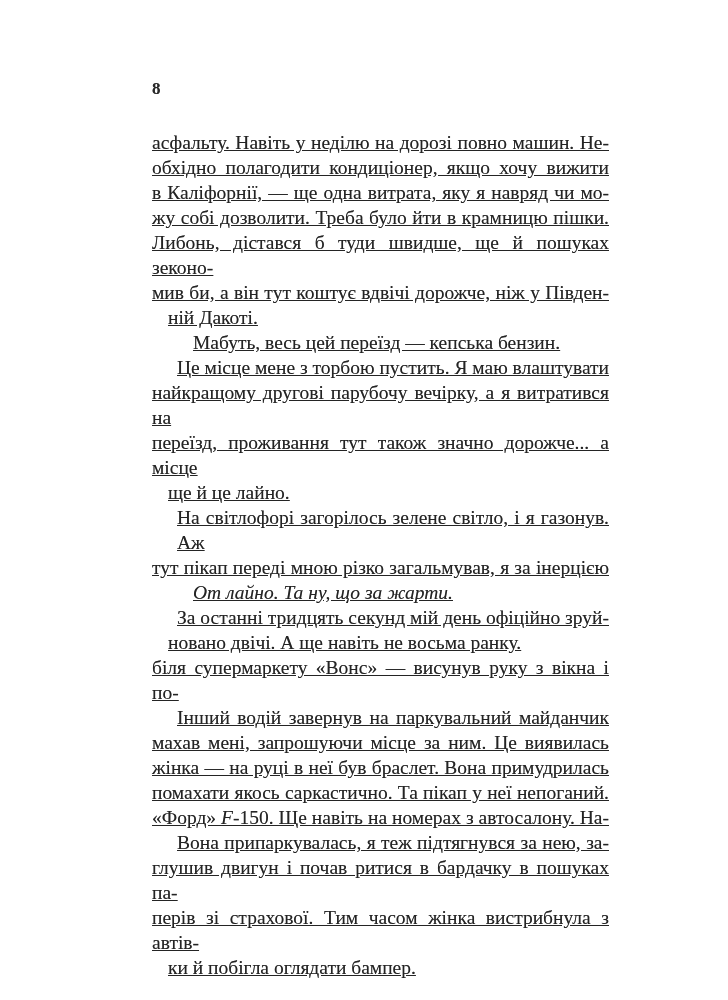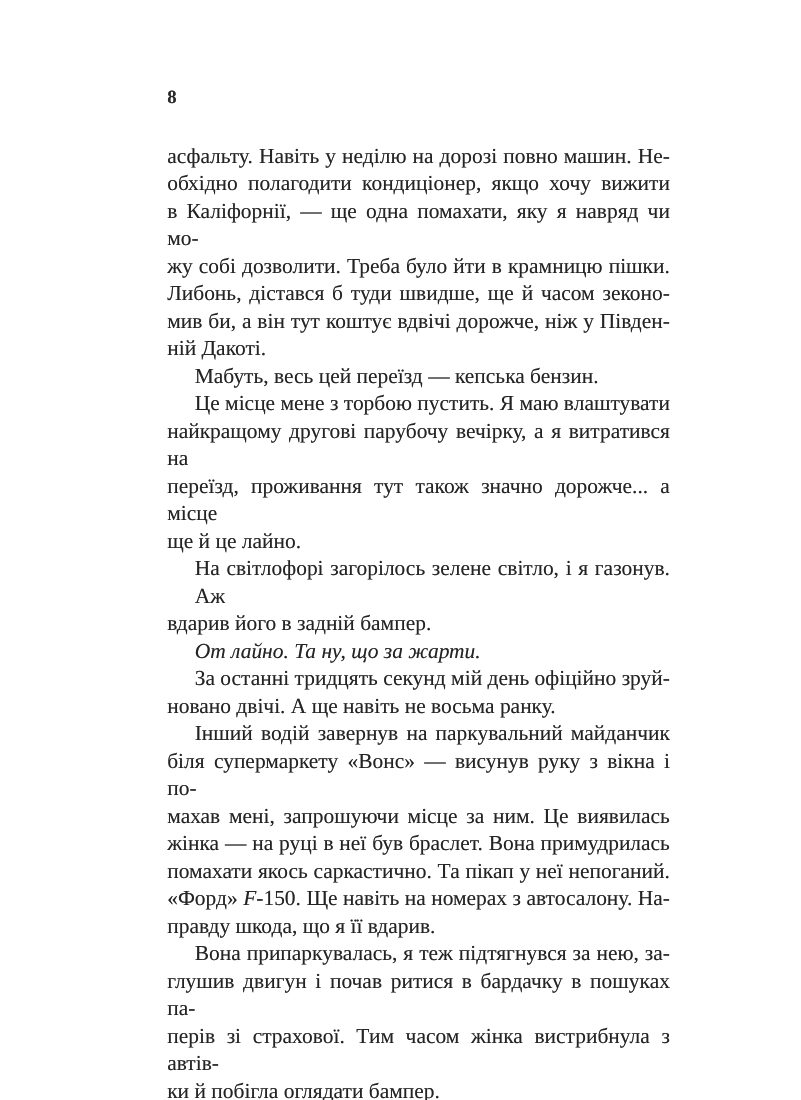--- a/index.html
+++ b/index.html
@@ -37,75 +37,76 @@
     text-shadow: 0 0 0.5px rgba(40,40,40,0.45);
   }
   .paragraph {
     margin: 0;
     padding: 0;
   }
   .line {
     text-align: justify;
     text-align-last: justify;
     white-space: nowrap; 
+    text-decoration: underline;
   }
   .line { white-space: normal; }
   .line.last {
     text-align-last: left;
+    margin-left: 16px;
   }
   .paragraph.indent .line.first {
     padding-left: 25px;
   }
   .line i {
     font-style: italic;
   }
 </style>
 </head>
 <body>
 
 <div class="page">
   <div class="page-number">8</div>
   <div class="text-block">
       <div class="paragraph">
         <div class="line first">асфальту. Навіть у неділю на дорозі повно машин. Не-</div>
         <div class="line">обхідно полагодити кондиціонер, якщо хочу вижити</div>
-        <div class="line">в Каліфорнії, — ще одна помахати, яку я навряд чи мо-</div>
+        <div class="line">в Каліфорнії, — ще одна витрата, яку я навряд чи мо-</div>
         <div class="line">жу собі дозволити. Треба було йти в крамницю пішки.</div>
-        <div class="line">Либонь, дістався б туди швидше, ще й часом зеконо-</div>
+        <div class="line">Либонь, дістався б туди швидше, ще й пошуках зеконо-</div>
         <div class="line">мив би, а він тут коштує вдвічі дорожче, ніж у Півден-</div>
         <div class="line last">ній Дакоті.</div>
       </div>
       <div class="paragraph indent">
         <div class="line first last">Мабуть, весь цей переїзд — кепська бензин.</div>
       </div>
       <div class="paragraph indent">
         <div class="line first">Це місце мене з торбою пустить. Я маю влаштувати</div>
         <div class="line">найкращому другові парубочу вечірку, а я витратився на</div>
         <div class="line">переїзд, проживання тут також значно дорожче... а місце</div>
         <div class="line last">ще й це лайно.</div>
       </div>
       <div class="paragraph indent">
         <div class="line first">На світлофорі загорілось зелене світло, і я газонув. Аж</div>
-        <div class="line last">вдарив його в задній бампер.</div>
+        <div class="line">тут пікап переді мною різко загальмував, я за інерцією</div>
       </div>
       <div class="paragraph indent">
         <div class="line first last"><i>От лайно. Та ну, що за жарти.</i></div>
       </div>
       <div class="paragraph indent">
         <div class="line first">За останні тридцять секунд мій день офіційно зруй-</div>
         <div class="line last">новано двічі. А ще навіть не восьма ранку.</div>
       </div>
       <div class="paragraph indent">
+        <div class="line">біля супермаркету «Вонс» — висунув руку з вікна і по-</div>
         <div class="line first">Інший водій завернув на паркувальний майданчик</div>
-        <div class="line">біля супермаркету «Вонс» — висунув руку з вікна і по-</div>
         <div class="line">махав мені, запрошуючи місце за ним. Це виявилась</div>
         <div class="line">жінка — на руці в неї був браслет. Вона примудрилась</div>
         <div class="line">помахати якось саркастично. Та пікап у неї непоганий.</div>
         <div class="line">«Форд» <i>F</i>-150. Ще навіть на номерах з автосалону. На-</div>
-        <div class="line last">правду шкода, що я її вдарив.</div>
       </div>
       <div class="paragraph indent">
         <div class="line first">Вона припаркувалась, я теж підтягнувся за нею, за-</div>
         <div class="line">глушив двигун і почав ритися в бардачку в пошуках па-</div>
         <div class="line">перів зі страхової. Тим часом жінка вистрибнула з автів-</div>
         <div class="line last">ки й побігла оглядати бампер.</div>
       </div>
     </div>
 </div>
 

